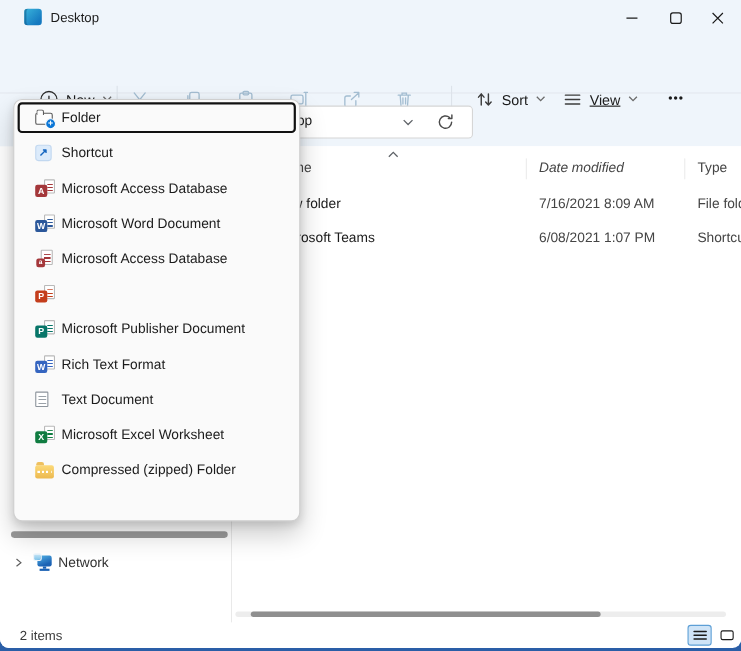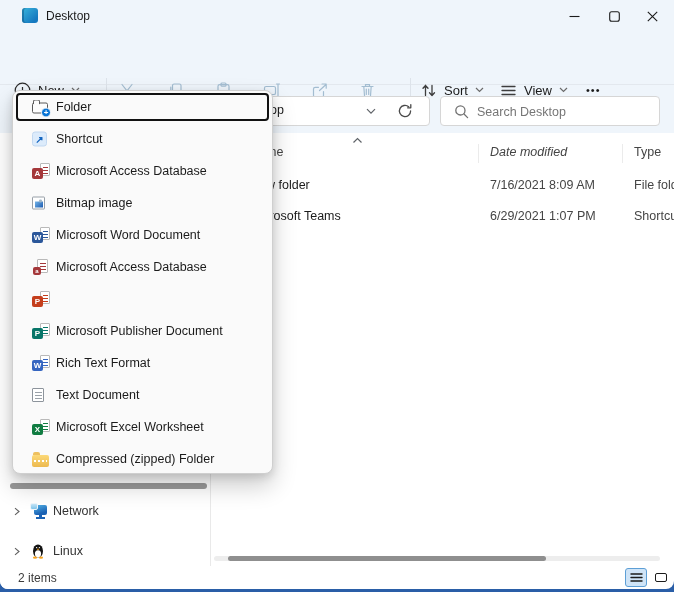--- a/index.html
+++ b/index.html
@@ -13,21 +13,21 @@
   
   .titlebar { position:absolute; left:0; top:0; width:100%; height:32px; }
   .app-icon { position:absolute; left:22px; top:8px; width:16px; height:15px; border-radius:3px;
               background:linear-gradient(135deg,#3ab5dc 0%,#1579c0 80%); box-shadow:inset 2px 0 0 rgba(9,70,120,.45); }
   .win-title { position:absolute; left:46px; top:9px; font-size:12px; color:#1b1b1b; }
   .caption-btn { position:absolute; top:0; width:40px; height:32px; display:flex; align-items:center; justify-content:center; }
   .btn-min { right:80px; } .btn-max { right:40px; } .btn-close { right:2px; }
 
   
   .toolbar { position:absolute; left:0; top:32px; width:100%; height:53px; border-bottom:1px solid #e3e8ee; }
-  .tb-btn { position:absolute; top:41px; height:34px; display:flex; align-items:center; justify-content:flex-start; gap:7px; border-radius:5px; font-size:13px; color:#1b1b1b; }
+  .tb-btn { position:absolute; top:41px; height:34px; display:flex; align-items:center; justify-content:flex-end; gap:7px; border-radius:5px; font-size:13px; color:#1b1b1b; }
   .new-btn { left:14px; width:88px; }
   .tb-sep { position:absolute; top:46px; width:1px; height:24px; background:#dde3ea; }
   .tb-icon { position:absolute; top:41px; width:36px; height:34px; display:flex; align-items:center; justify-content:center; }
   .chev { display:inline-block; }
 
   
   .addr-box { position:absolute; left:222px; top:96px; width:208px; height:30px; background:#fff; border:1px solid #d6d6d6; border-radius:4px; }
   .addr-path { position:absolute; left:238px; top:103px; font-size:12.5px; color:#1b1b1b; }
   .addr-chev { position:absolute; left:366px; top:108px; }
   .addr-refresh { position:absolute; left:397px; top:103px; width:16px; height:16px; }
@@ -224,65 +224,37 @@
       <svg width="10" height="7" viewBox="0 0 10 7">
           <path d="M1 1.2 L5 5.2 L9 1.2" fill="none" stroke="#5f6368" stroke-width="1.2"></path>
         </svg>
     </span>
     <span class="addr-refresh">
       <svg width="16" height="16" viewBox="0 0 16 16" fill="none" stroke="#4a4a4a" stroke-width="1.3" stroke-linecap="round">
           <path d="M13.6 8 a5.6 5.6 0 1 1 -1.9 -4.2"></path>
           <path d="M13.8 1.6 v3.2 h-3.2" stroke-linejoin="round"></path>
         </svg>
     </span>
-    <div class="search-box">
-      <span class="search-icon">
-        <svg width="15" height="15" viewBox="0 0 15 15" fill="none" stroke="#717171" stroke-width="1.3" stroke-linecap="round">
-            <circle cx="6.4" cy="6.4" r="4.6"></circle>
-            <path d="M10 10 L13.6 13.6"></path>
-          </svg>
-      </span>
-      <span class="search-ph">Search Desktop</span>
-    </div>
   </div>
 
   <div class="nav-scroll"></div>
   <div class="side-item side-network">
     <span class="side-chev">
       <svg width="8" height="9" viewBox="0 0 8 9">
           <path d="M2 1.2 L6 4.5 L2 7.8" fill="none" stroke="#5f5f5f" stroke-width="1.1"></path>
         </svg>
     </span>
     <span class="net-icon">
         <i class="scr"></i>
         <i class="scr2"></i>
         <i class="stand"></i>
         <i class="base"></i>
       </span>
     <span class="side-label">Network</span>
   </div>
-  <div class="side-item side-linux">
-    <span class="side-chev">
-      <svg width="8" height="9" viewBox="0 0 8 9">
-          <path d="M2 1.2 L6 4.5 L2 7.8" fill="none" stroke="#5f5f5f" stroke-width="1.1"></path>
-        </svg>
-    </span>
-    <span class="tux-icon">
-      <svg width="14" height="17" viewBox="0 0 14 17">
-          <ellipse cx="7" cy="9" rx="5" ry="6.6" fill="#141414"></ellipse>
-          <ellipse cx="7" cy="11.8" rx="3.1" ry="3.6" fill="#fff"></ellipse>
-          <circle cx="5.6" cy="5.6" r="0.7" fill="#fff"></circle>
-          <circle cx="8.4" cy="5.6" r="0.7" fill="#fff"></circle>
-          <polygon points="5.6,6.8 8.4,6.8 7,8.2" fill="#f6a21d"></polygon>
-          <ellipse cx="4" cy="15.7" rx="2.1" ry="1.1" fill="#f6a21d"></ellipse>
-          <ellipse cx="10" cy="15.7" rx="2.1" ry="1.1" fill="#f6a21d"></ellipse>
-        </svg>
-    </span>
-    <span class="side-label">Linux</span>
-  </div>
   <div class="pane-divider"></div>
 
   <div class="content">
     <span class="col-caret">
       <svg width="11" height="7" viewBox="0 0 11 7">
           <path d="M1.5 5.5 L5.5 1.5 L9.5 5.5" fill="none" stroke="#5f6368" stroke-width="1.2"></path>
         </svg>
     </span>
     <span class="col-hdr hdr-name">Name</span>
     <span class="col-hdr hdr-date">Date modified</span>
@@ -290,21 +262,21 @@
     <span class="hdr-sep" style="left:267px"></span>
     <span class="hdr-sep" style="left:411px"></span>
 
     <div class="file-row row-1">
       <span class="cell c-name">New folder</span>
       <span class="cell c-date">7/16/2021 8:09 AM</span>
       <span class="cell c-type">File folder</span>
     </div>
     <div class="file-row row-2">
       <span class="cell c-name">Microsoft Teams</span>
-      <span class="cell c-date">6/29/2021 1:07 PM</span>
+      <span class="cell c-date">6/08/2021 1:07 PM</span>
       <span class="cell c-type">Shortcut</span>
     </div>
 
     <div class="h-scroll-track">
       <div class="h-scroll-thumb"></div>
     </div>
   </div>
 
   <div class="statusbar">
     <span class="items-count">2 items</span>
@@ -335,27 +307,20 @@
     <li class="menu-item">
       <span class="mi office" style="--c:#a4373a">
           <span class="pg">
             <i></i>
           </span>
           <span class="sq">A</span>
         </span>
       <span class="lbl">Microsoft Access Database</span>
     </li>
     <li class="menu-item">
-      <span class="mi bmp">
-          <i></i>
-          <b></b>
-        </span>
-      <span class="lbl">Bitmap image</span>
-    </li>
-    <li class="menu-item">
       <span class="mi office" style="--c:#2b579a">
           <span class="pg">
             <i></i>
           </span>
           <span class="sq">W</span>
         </span>
       <span class="lbl">Microsoft Word Document</span>
     </li>
     <li class="menu-item">
       <span class="mi office docv" style="--c:#a4373a">

